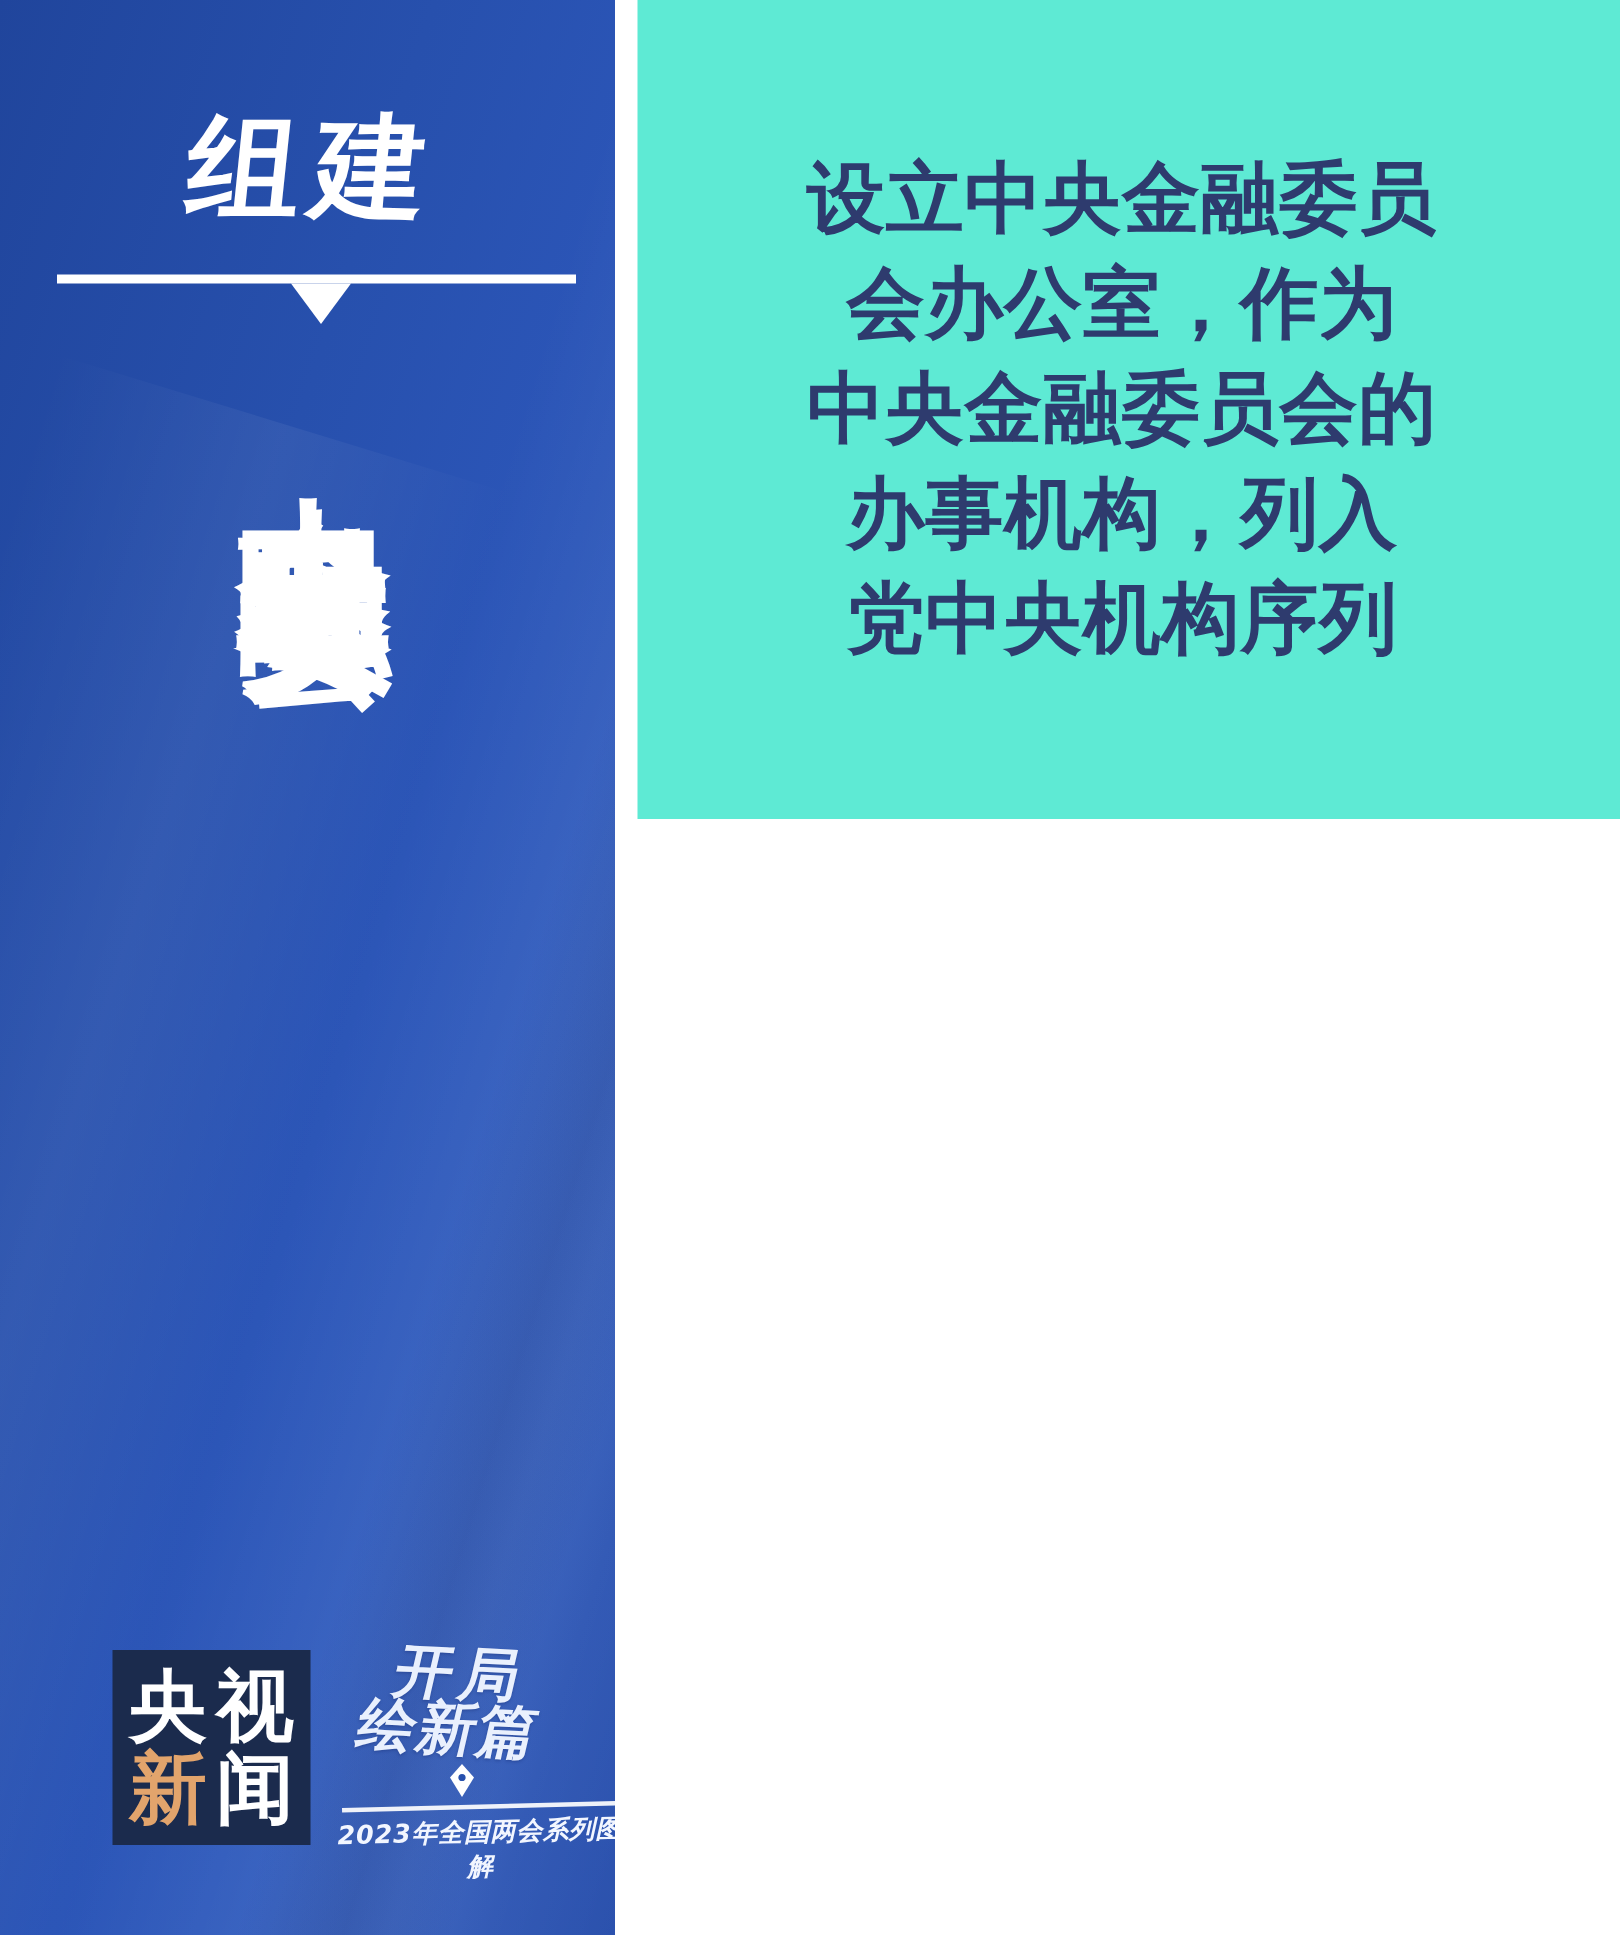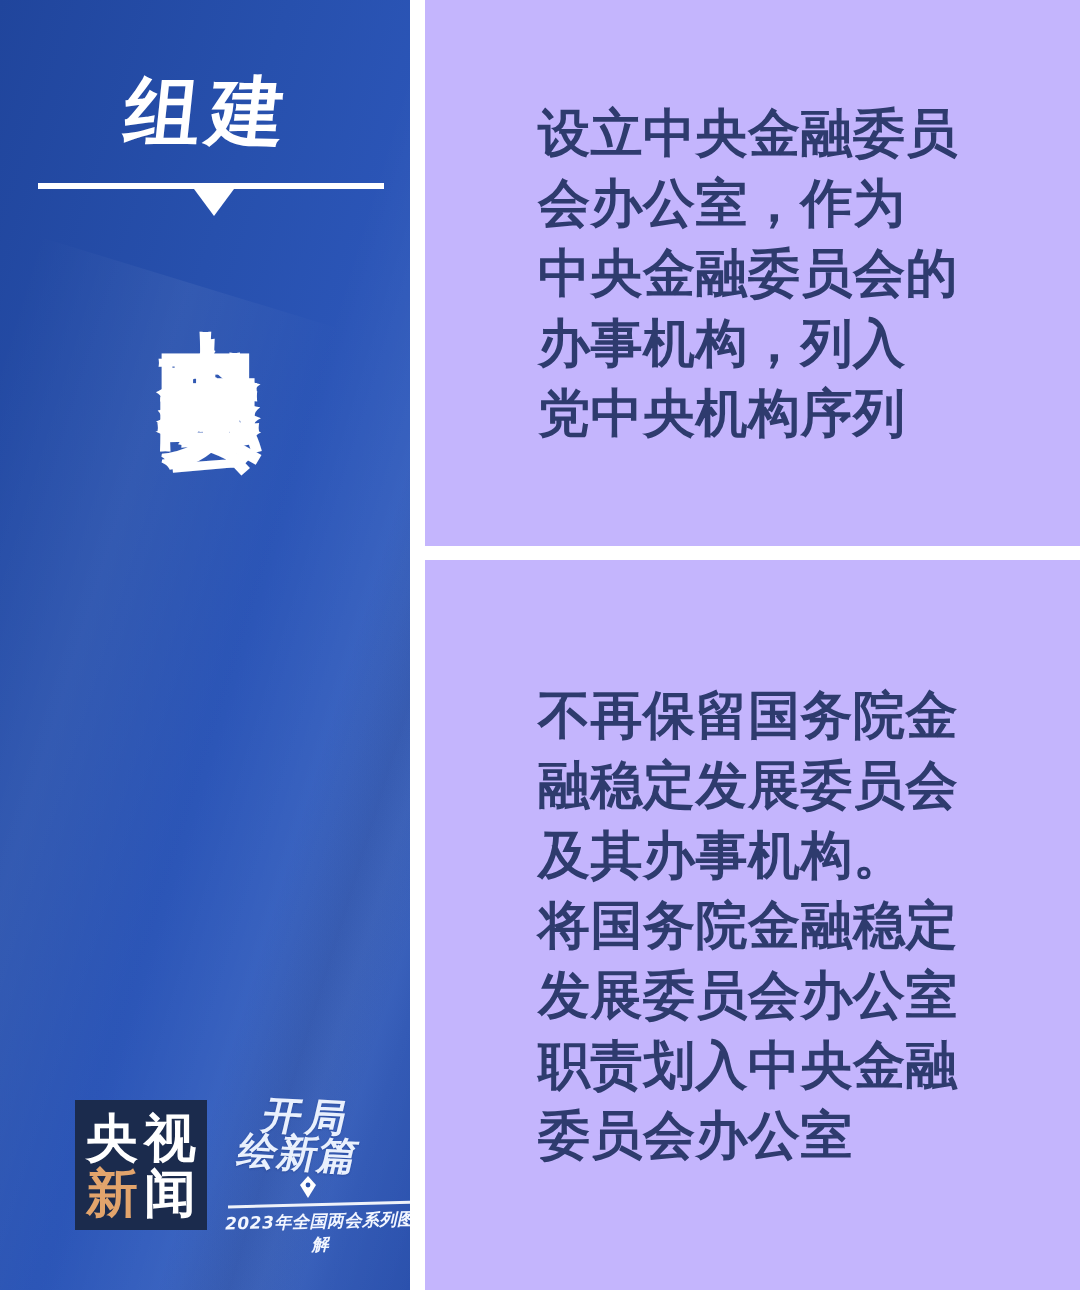--- a/index.html
+++ b/index.html
@@ -102,22 +102,22 @@
     letter-spacing:0.5px;color:#f2f6ff;
     transform:rotate(-1.5deg);
   }
 
   
   .content{
     position:absolute;left:425px;top:0;width:655px;height:1290px;
     display:flex;flex-direction:column;gap:14px;
   }
   .panel{
-    background:#c4b5fd;
-    display:flex;align-items:center;
+    background:#5eead4;
+    display:flex;align-items:center;text-align:center;
   }
   .panel-top{height:546px;}
   .panel-bottom{flex:1;}
   .panel-text{
     margin:0;padding-left:113px;padding-right:20px;
     font-size:52px;font-weight:700;line-height:70px;
     letter-spacing:0.5px;
     color:#2e3b6e;
     white-space:pre-line;
   }
@@ -163,24 +163,15 @@
   </aside>
 
   <main class="content">
     <section class="panel panel-top">
       <p class="panel-text">设立中央金融委员
 会办公室，作为
 中央金融委员会的
 办事机构，列入
 党中央机构序列</p>
     </section>
-    <section class="panel panel-bottom">
-      <p class="panel-text">不再保留国务院金
-融稳定发展委员会
-及其办事机构。
-将国务院金融稳定
-发展委员会办公室
-职责划入中央金融
-委员会办公室</p>
-    </section>
   </main>
 
 </div>
 
 </body></html>

